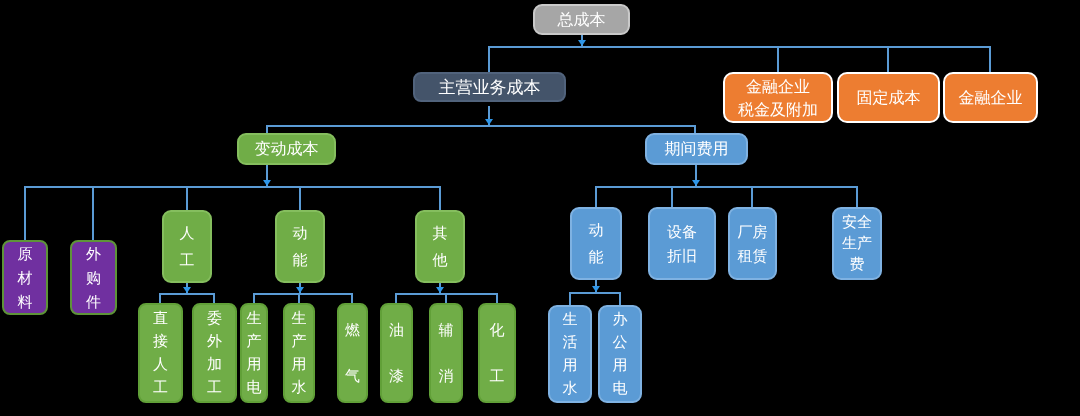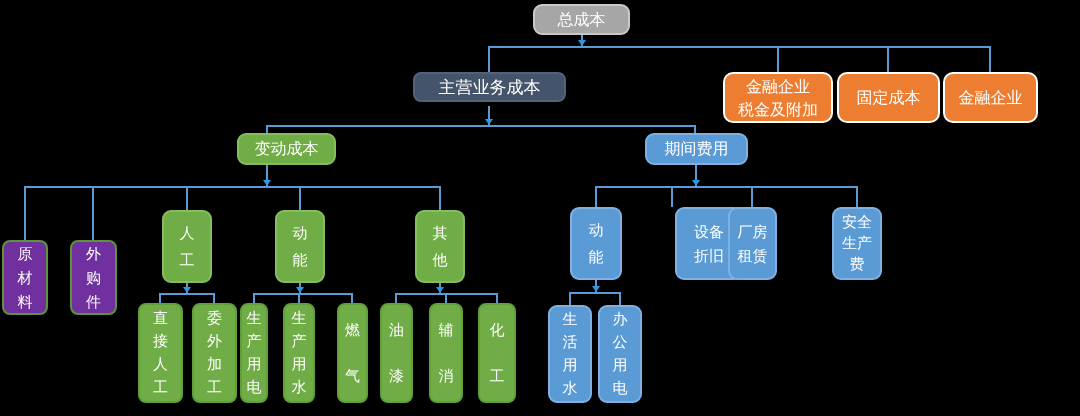--- a/index.html
+++ b/index.html
@@ -113,21 +113,21 @@
 件</div>
   <div class="node green v2" style="left:162px;top:210px;width:50px;height:73px;">人
 工</div>
   <div class="node green v2" style="left:275px;top:210px;width:50px;height:73px;">动
 能</div>
   <div class="node green v2" style="left:415px;top:210px;width:50px;height:73px;">其
 他</div>
 
   <div class="node blue v2" style="left:570px;top:207px;width:52px;height:73px;">动
 能</div>
-  <div class="node blue two-line" style="left:648px;top:207px;width:68px;height:73px;margin-left:27px;">设备
+  <div class="node blue two-line" style="left:648px;top:207px;width:68px;height:73px;">设备
 折旧</div>
   <div class="node blue three-line" style="left:832px;top:207px;width:50px;height:73px;">安全
 生产
 费</div>
   <div class="node blue two-line" style="left:728px;top:207px;width:49px;height:73px;">厂房
 租赁</div>
 
   <div class="node greendark v4" style="left:138px;top:303px;width:45px;height:100px;">直
 接
 人

